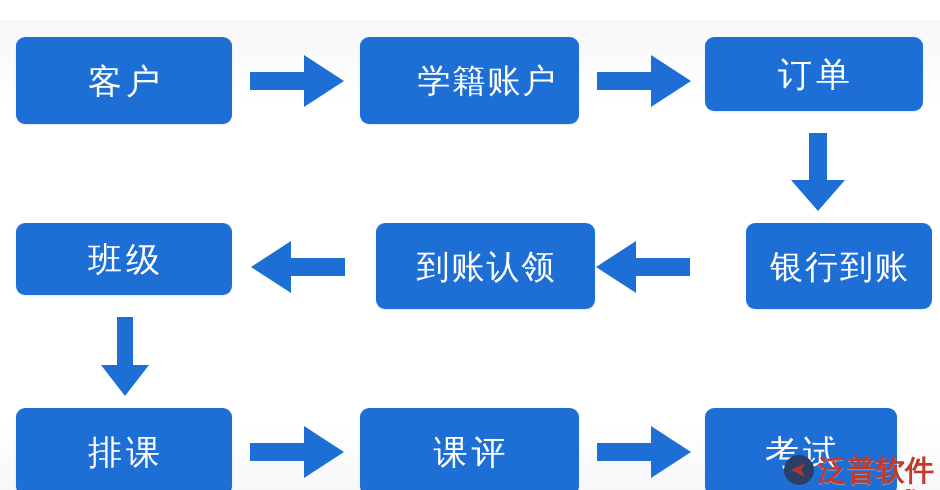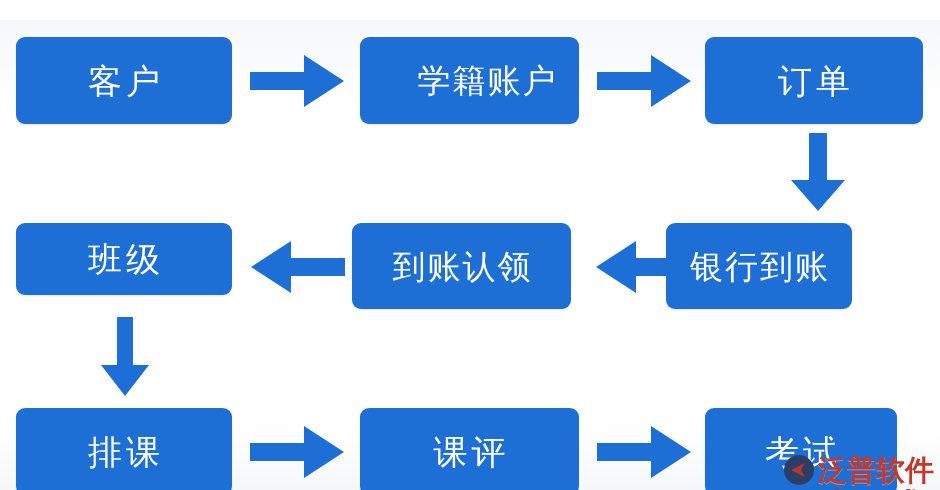--- a/index.html
+++ b/index.html
@@ -120,33 +120,33 @@
   <div id="bg-wash"></div>
 
   <div class="node" style="left:16px; top:17px; width:216px; height:87px;">
     <span class="node-label">客户</span>
   </div>
 
   <div class="node wide" style="left:360px; top:17px; width:219px; height:87px;padding-left:34px;">
     <span class="node-label">学籍账户</span>
   </div>
 
-  <div class="node" style="left:705px; top:17px; width:218px; height:87px;">
+  <div class="node" style="left:705px; top:17px; width:218px; height:74px;">
     <span class="node-label">订单</span>
   </div>
 
   <div class="node" style="left:16px; top:203px; width:216px; height:72px;">
     <span class="node-label">班级</span>
   </div>
 
-  <div class="node wide" style="left:352px; top:203px; width:219px; height:86px;">
+  <div class="node wide" style="left:376px; top:203px; width:219px; height:86px;">
     <span class="node-label">到账认领</span>
   </div>
 
-  <div class="node wide" style="left:666px; top:203px; width:186px; height:86px;">
+  <div class="node wide" style="left:746px; top:203px; width:186px; height:86px;">
     <span class="node-label">银行到账</span>
   </div>
 
   <div class="node" style="left:360px; top:388px; width:219px; height:87px;">
     <span class="node-label">课评</span>
   </div>
 
   <div class="node" style="left:16px; top:388px; width:216px; height:87px;">
     <span class="node-label">排课</span>
   </div>

